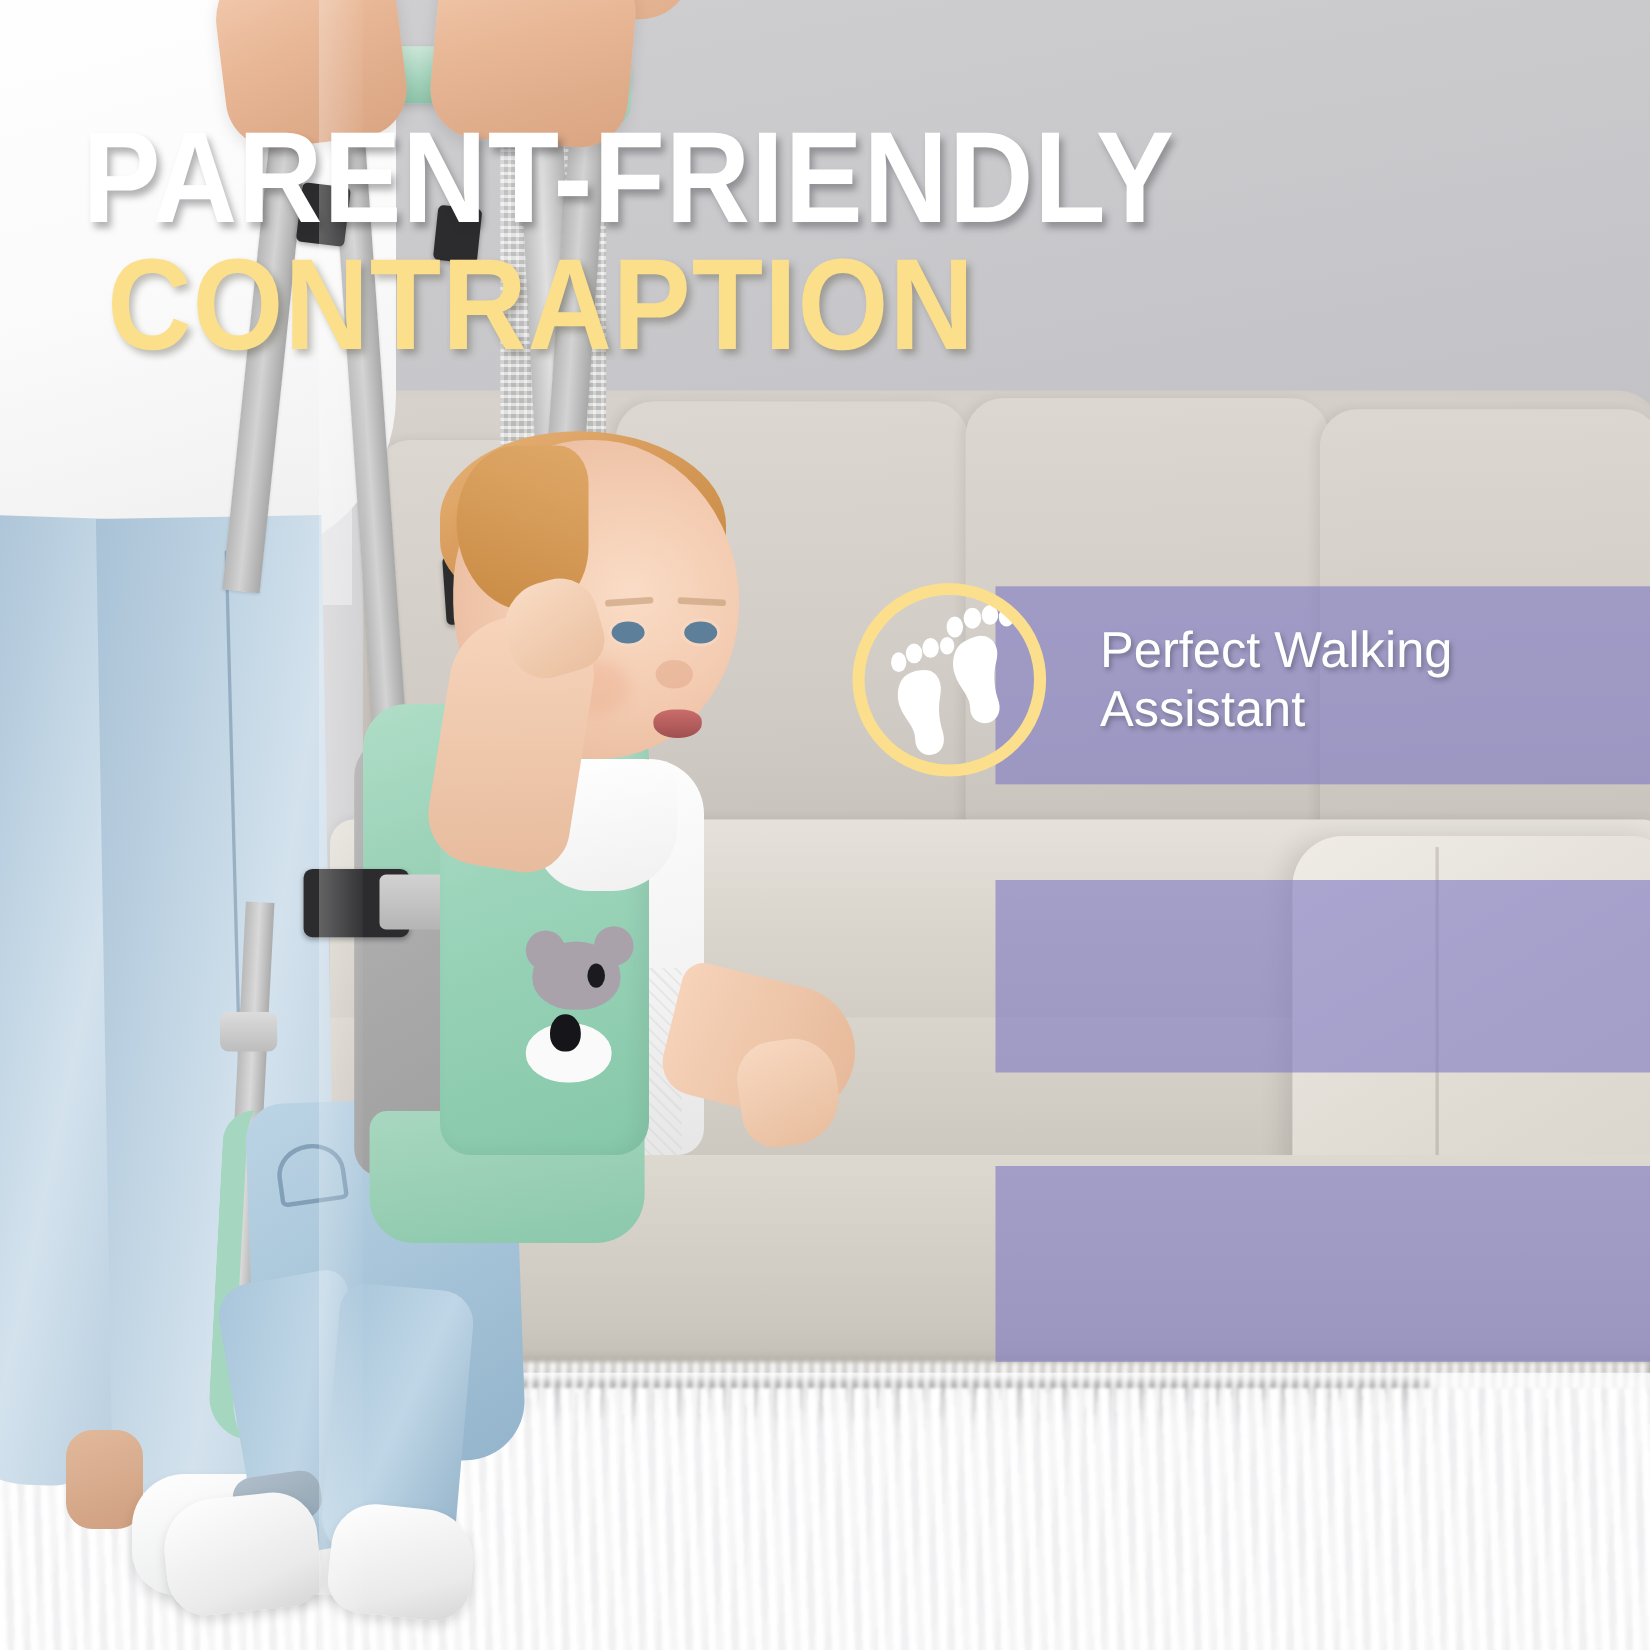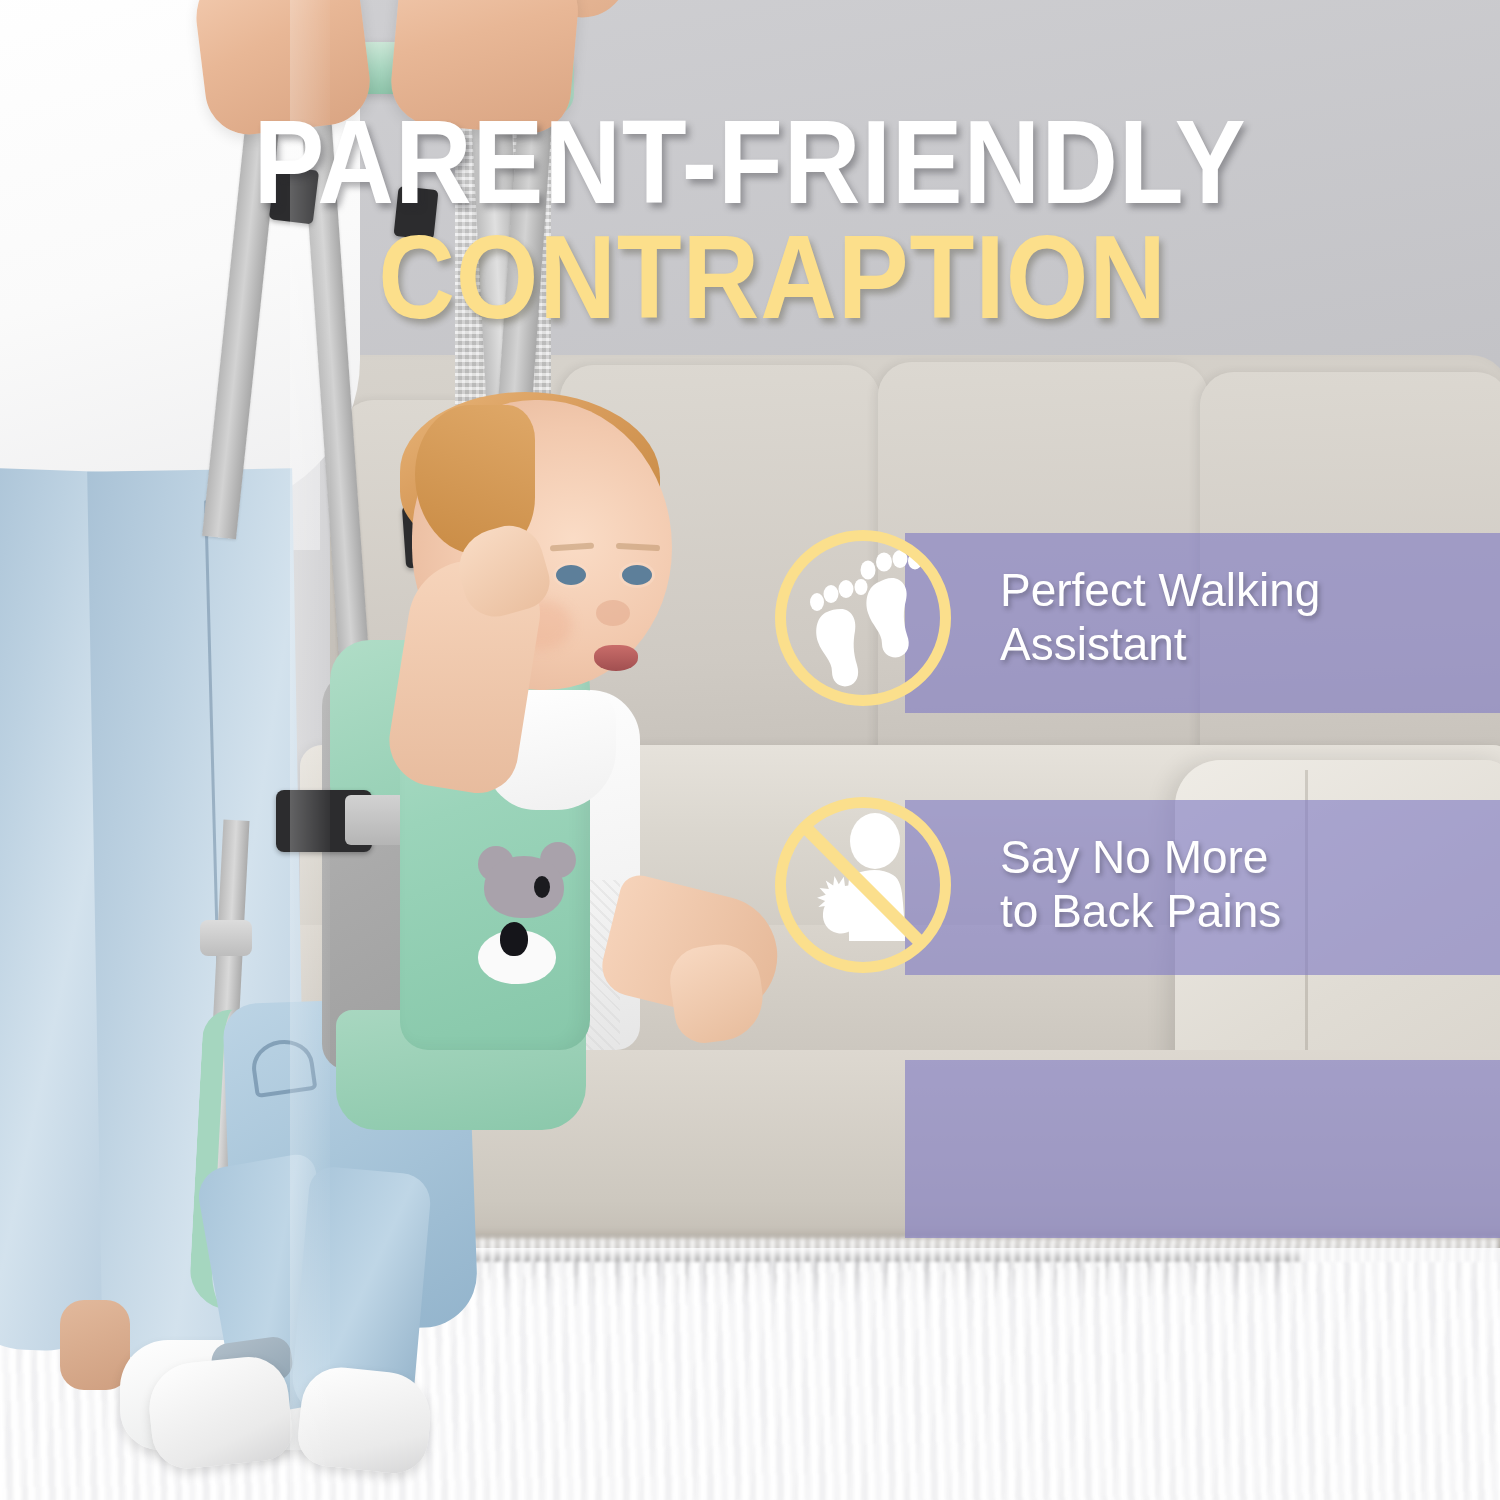--- a/index.html
+++ b/index.html
@@ -382,21 +382,21 @@
 
   
   .glass {
     position:absolute; left:290px; top:0; width:40px; height:1500px;
     background:linear-gradient(90deg,rgba(255,255,255,0.26),rgba(255,255,255,0.04));
     pointer-events:none;
   }
 
   
   .title-wrap {
-    position:absolute; left:0; top:108px; width:1500px; text-align:center;
+    position:absolute; left:0; top:108px; width:1500px; 
     pointer-events:none;
   }
   .title-l1 {
     font-size:118px; font-weight:bold; line-height:0.92;
     color:#ffffff; letter-spacing:1px;
     transform:scaleX(0.90); transform-origin:center;
     text-shadow:4px 5px 7px rgba(40,40,45,0.35);
   }
   .title-l2 {
     font-size:118px; font-weight:bold; line-height:0.96;
@@ -549,32 +549,16 @@
         <ellipse cx="125" cy="29" rx="7.5" ry="9"></ellipse>
         <ellipse cx="140" cy="31" rx="7" ry="8.5"></ellipse>
       </g>
     </svg>
     <div class="circle"></div>
     <div class="feat-text">Perfect Walking
 Assistant</div>
   </div>
 
   <div class="band" style="top:800px; height:175px;"></div>
-  <div class="feature" style="top:797px;">
-    <svg class="icon-svg" viewBox="0 0 176 176">
-      <g fill="#ffffff">
-        <ellipse cx="100" cy="44" rx="25" ry="28"></ellipse>
-        <path d="M74 82 c-2 14 -2 26 -1 38 c1 10 1 18 1 24 l56 0 c0 -12 -1 -26 -2 -38 c-1 -14 -3 -24 -10 -28 c-8 -5 -18 -6 -28 -4 c-9 2 -15 4 -16 8 z"></path>
-        <path d="M66 96 c-10 2 -17 10 -18 20 c-1 10 5 18 14 20 c8 2 16 -2 20 -10 c4 -9 3 -19 -4 -25 c-4 -4 -8 -6 -12 -5 z"></path>
-        <path d="M48 118 l12 10 l-15 4 l12 9 l-16 3 l9 12 l-17 -2 l6 13 l-14 -7 l0 14 l-10 -11 l-5 13 l-3 -16 l-11 8 l4 -15 l-14 2 l11 -10 l-13 -5 l14 -5 l-10 -11 l15 2 l-5 -14 l12 8 l2 -15 l7 13 l8 -12 l2 15 z" transform="translate(52,14) scale(0.62)"></path>
-      </g>
-      <g stroke="#fbdf8c" stroke-width="13" stroke-linecap="round" fill="none">
-        <line x1="31" y1="31" x2="145" y2="145"></line>
-      </g>
-    </svg>
-    <div class="circle"></div>
-    <div class="feat-text">Say No More
-to Back Pains</div>
-  </div>
 
   <div class="band" style="top:1060px; height:178px;"></div>
 
 </div>
 
 </body></html>

